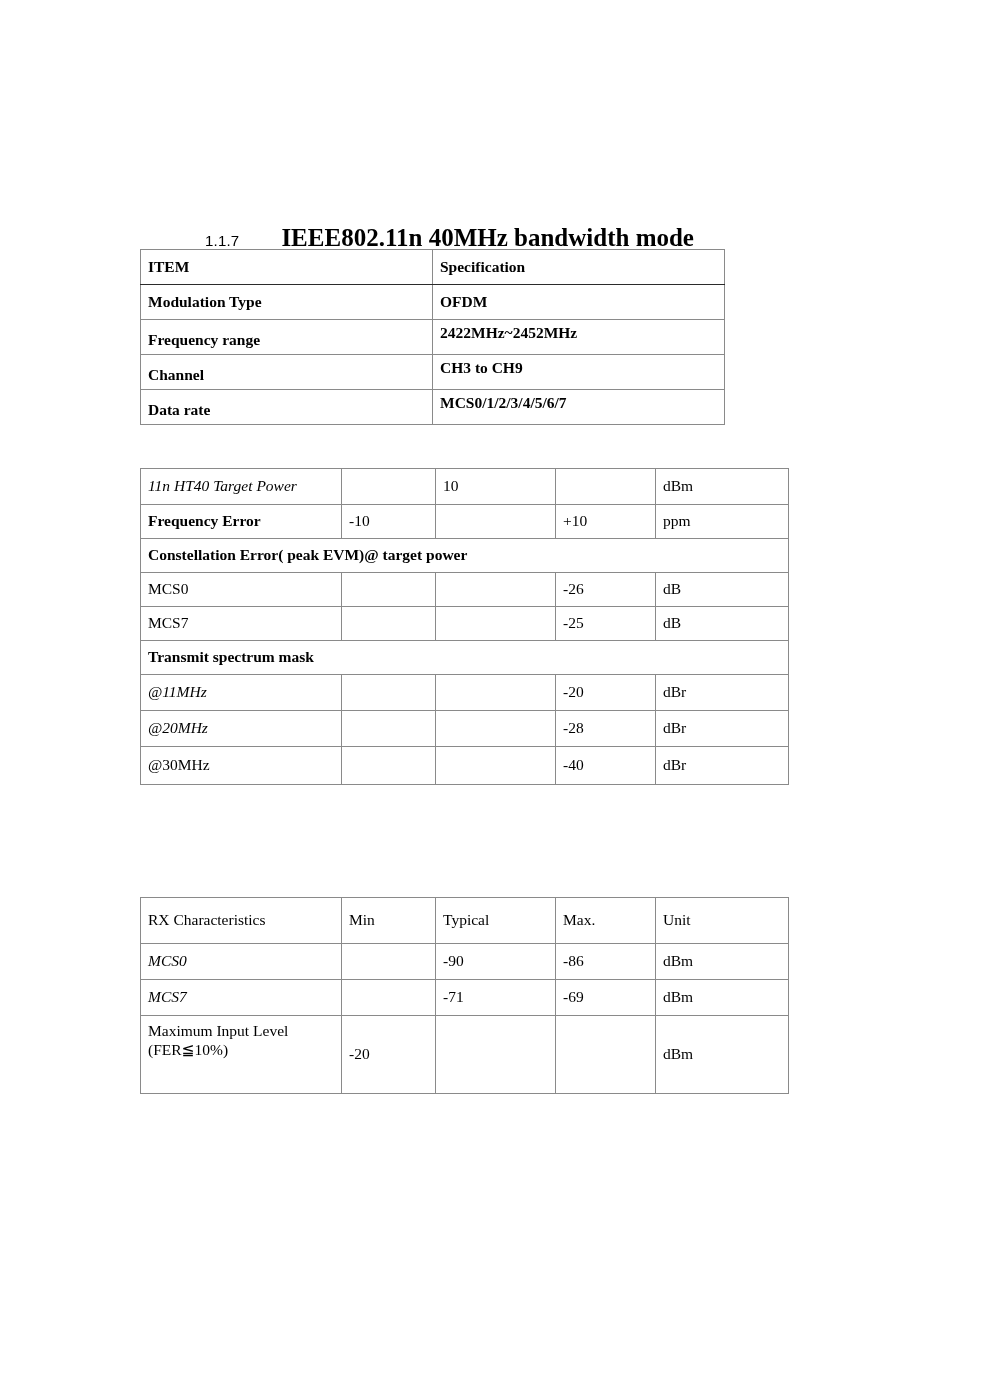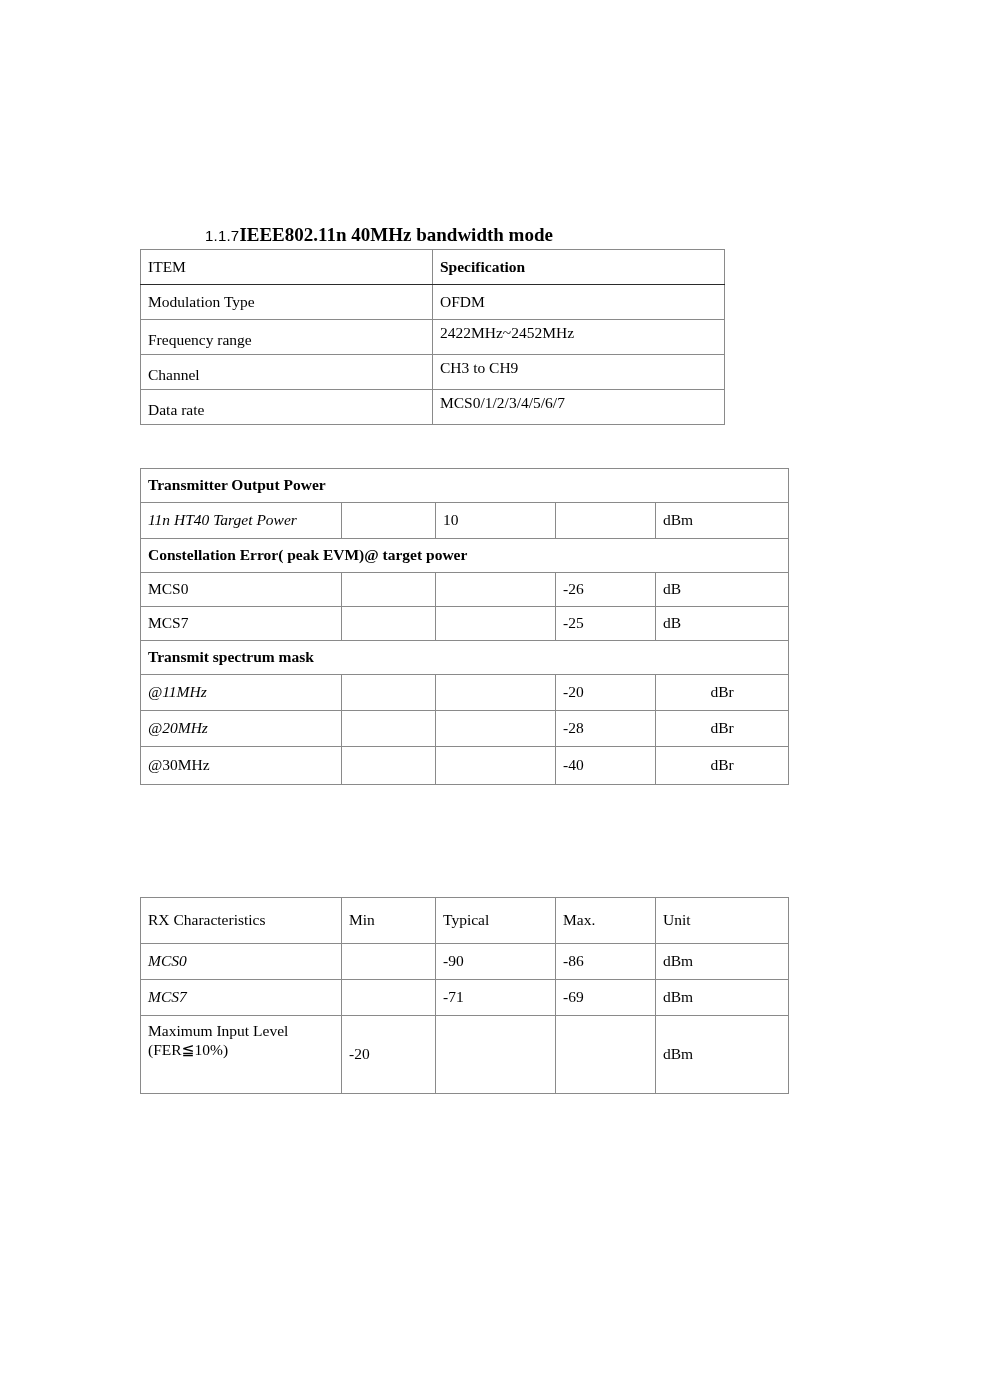--- a/index.html
+++ b/index.html
@@ -36,21 +36,22 @@
   }
   .heading-number {
     font-family: "Liberation Sans", sans-serif;
     font-size: 15px;
     letter-spacing: .2px;
     margin-left: 65px;
   }
   .heading-title {
     font-family: "Liberation Serif", serif;
     font-weight: bold;
-    font-size: 19px;
+    font-size: 25px;
+    margin-left: 42px;
   }
 
   
   table.doc-table {
     position: absolute;
     border-collapse: collapse;
     table-layout: fixed;
     background: #fff;
   }
   table.doc-table td {
@@ -68,21 +69,21 @@
   }
 
   
   #spec-table {
     left: 140px;
     top: 249px;
     width: 584px;
   }
   #spec-table col.c1 { width: 292px; }
   #spec-table col.c2 { width: 292px; }
-  #spec-table td { height: 35px; }
+  #spec-table td { height: 35px; font-weight: bold; }
   #spec-table tr.head td {
     border-bottom: 1.6px solid #2b2b2b;
   }
   #spec-table .bold { font-weight: bold; }
   #spec-table td.v-top { vertical-align: top; padding-top: 4px; margin-top: 19px; }
   #spec-table td.v-bot { vertical-align: bottom; padding-bottom: 4px; }
 
   
   #tx-table {
     left: 140px;
@@ -126,21 +127,20 @@
     font-family: "Liberation Serif", serif;
     font-size: 15.5px;
   }
   .unit-sans {
     font-family: "Liberation Sans", sans-serif;
     font-size: 15px;
   }
   .unit-serif {
     font-family: "Liberation Serif", serif;
     font-size: 15.5px;
-    text-align: center;
   }
   .al-top { vertical-align: top; padding-top: 5px; }
   .al-bot { vertical-align: bottom; padding-bottom: 6px; }
   .al-mid { vertical-align: middle; }
   .indent { padding-left: 14px; }
   .indent2 { padding-left: 20px; }
   .h34 { height: 34px; }
   .h36 { height: 36px; font-style: italic; }
   .h38 { height: 38px; }
   .h46 { height: 46px; }
@@ -189,29 +189,33 @@
     <colgroup>
         <col class="c1">
         <col class="c2">
         <col class="c3">
         <col class="c4">
         <col class="c5">
       </colgroup>
     <tbody>
 
 
-      <tr class="sec-row">
-        <td class="h34" colspan="5">Transmitter Output Power</td>
-      </tr>
       <tr>
         <td class="lbl al-bot h36">11n HT40 Target Power</td>
         <td class="num-sans al-top"></td>
         <td class="num-sans al-top">10</td>
         <td class="num-sans al-top"></td>
         <td class="unit-sans al-top">dBm</td>
+      </tr>
+      <tr>
+        <td class="lbl-b al-mid h34">Frequency Error</td>
+        <td class="num-sans al-mid">-10</td>
+        <td class="num-sans al-mid"></td>
+        <td class="num-sans al-mid">+10</td>
+        <td class="unit-sans al-mid">ppm</td>
       </tr>
 
       <tr class="sec-row">
         <td class="h34" colspan="5">Constellation Error( peak EVM)@ target power</td>
       </tr>
       <tr>
         <td class="lbl al-bot h34">MCS0</td>
         <td class="num-sans al-top"></td>
         <td class="num-sans al-top"></td>
         <td class="num-sans al-top">-26</td>

